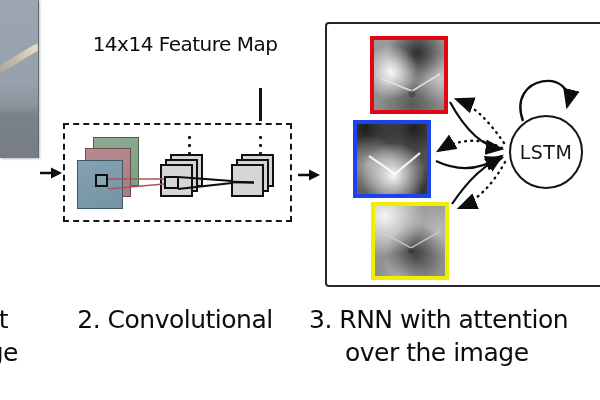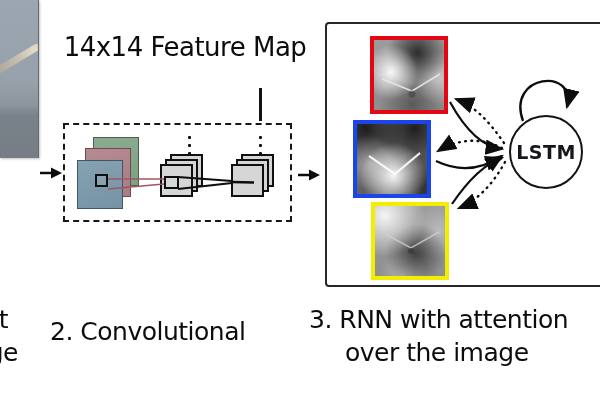--- a/index.html
+++ b/index.html
@@ -15,26 +15,26 @@
     background:linear-gradient(180deg,#9ca6b0 0%,#97a1ab 52%,#8d959e 66%,#79818a 73%,#767d84 100%);
     border-right:1px solid #646a70;box-shadow:1px 1px 2px rgba(0,0,0,.25);
   }
   .branch{
     position:absolute;left:-7px;top:70px;width:54px;height:7px;border-radius:4px;
     background:linear-gradient(90deg,#a9a296 0%,#c6bfae 55%,#e3dccb 90%,#cfc9bb 100%);
     transform:rotate(-31deg);transform-origin:left center;
   }
 
   
-  .title{left:40px;top:32px;width:290px;text-align:center;font-size:26px;letter-spacing:-.5px;}
+  .title{left:40px;top:32px;width:290px;text-align:center;font-size:20px;letter-spacing:-.5px;}
   .pointer-line{left:259px;top:88px;width:2.5px;height:33px;background:#121212;}
   .caption{font-size:25px;line-height:33px;letter-spacing:-.5px;white-space:nowrap;}
   .cap1a{left:-140px;top:303px;width:148px;text-align:right;}
   .cap1b{left:-120px;top:336px;width:138px;text-align:right;}
-  .cap2{left:50px;top:303px;width:250px;margin-top:12px;}
+  .cap2{left:50px;top:303px;width:250px;text-align:center;}
   .cap3{left:309px;top:303px;width:320px;text-align:left;}
   .cap3 .l2{padding-left:36px;}
 
   
   .dashedbox{left:63px;top:123px;width:229px;height:99px;border:2.5px dashed #161616;box-sizing:border-box;}
   .chan{width:46px;height:49px;box-sizing:border-box;}
   .chan.green{left:93px;top:137px;background:linear-gradient(160deg,#8cab90 0%,#7da183 100%);border:1.5px solid #4b5f50;}
   .chan.pink{left:85px;top:148px;background:linear-gradient(160deg,#b58a90 0%,#a87d84 100%);border:1.5px solid #6d4a50;}
   .chan.teal{left:77px;top:160px;background:linear-gradient(160deg,#85a2b1 0%,#7493a4 100%);border:1.5px solid #415663;}
   .rf{left:95px;top:174px;width:13px;height:13px;border:2px solid #0f0f0f;box-sizing:border-box;background:rgba(255,255,255,.08);}
@@ -74,21 +74,21 @@
       radial-gradient(circle at 92% 35%,rgba(255,255,255,.35) 0%,rgba(255,255,255,0) 35%),
       radial-gradient(circle at 40% 98%,rgba(255,255,255,.3) 0%,rgba(255,255,255,0) 30%),
       linear-gradient(#9a9a9a,#8f8f8f);
   }
   .vshape{position:absolute;inset:0;}
 
   
   .lstm{
     left:509px;top:115px;width:74px;height:74px;border:2.5px solid #141414;border-radius:50%;
     display:flex;align-items:center;justify-content:center;background:#fff;
-    font-weight:bold;font-size:19px;letter-spacing:.5px;color:#16161d;box-sizing:border-box;
+    font-weight:normal;font-size:19px;letter-spacing:.5px;color:#16161d;box-sizing:border-box;
   }
 
   .overlay{left:0;top:0;width:600px;height:400px;pointer-events:none;}
 </style>
 </head>
 <body>
 
 <div class="canvas">
 
   <div class="abs photo">

